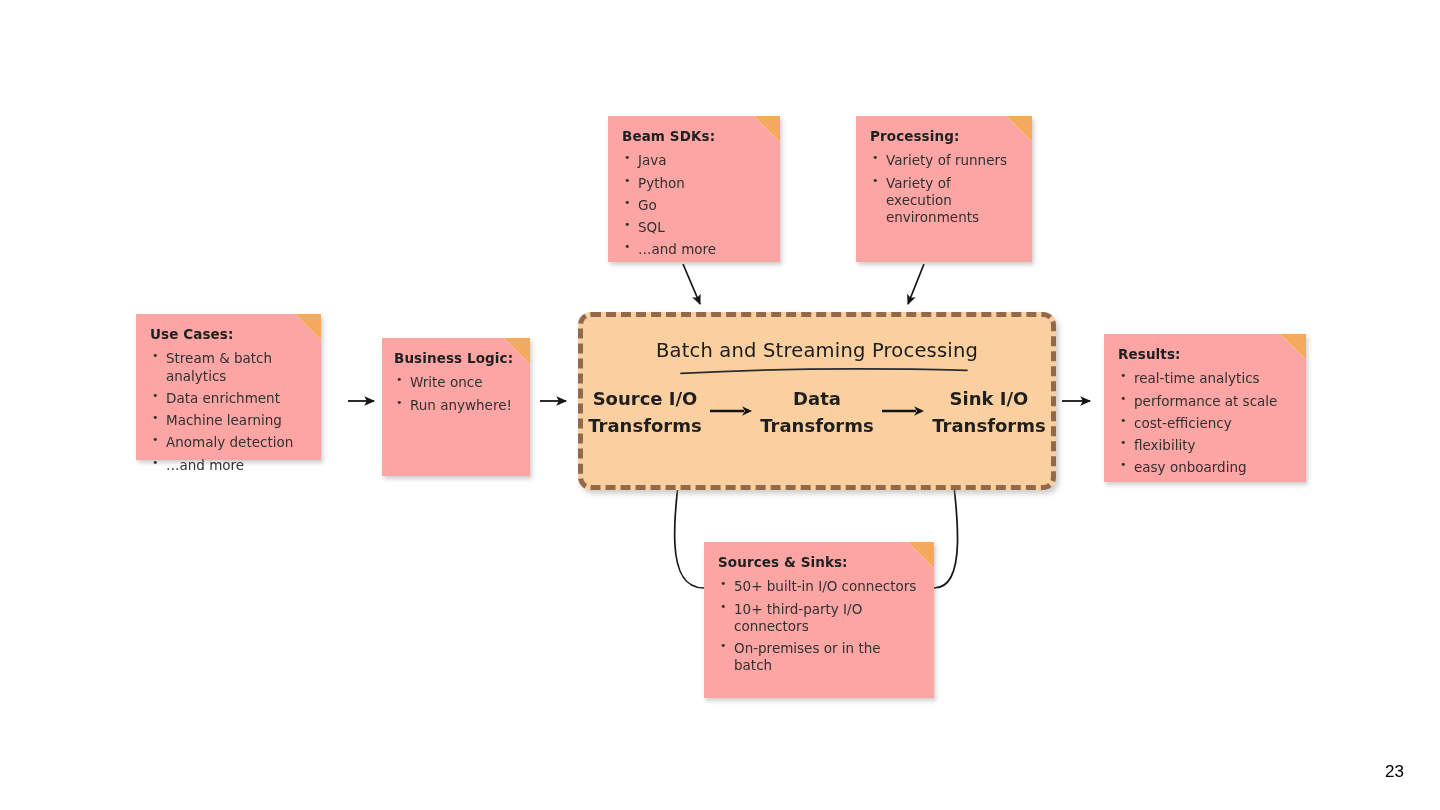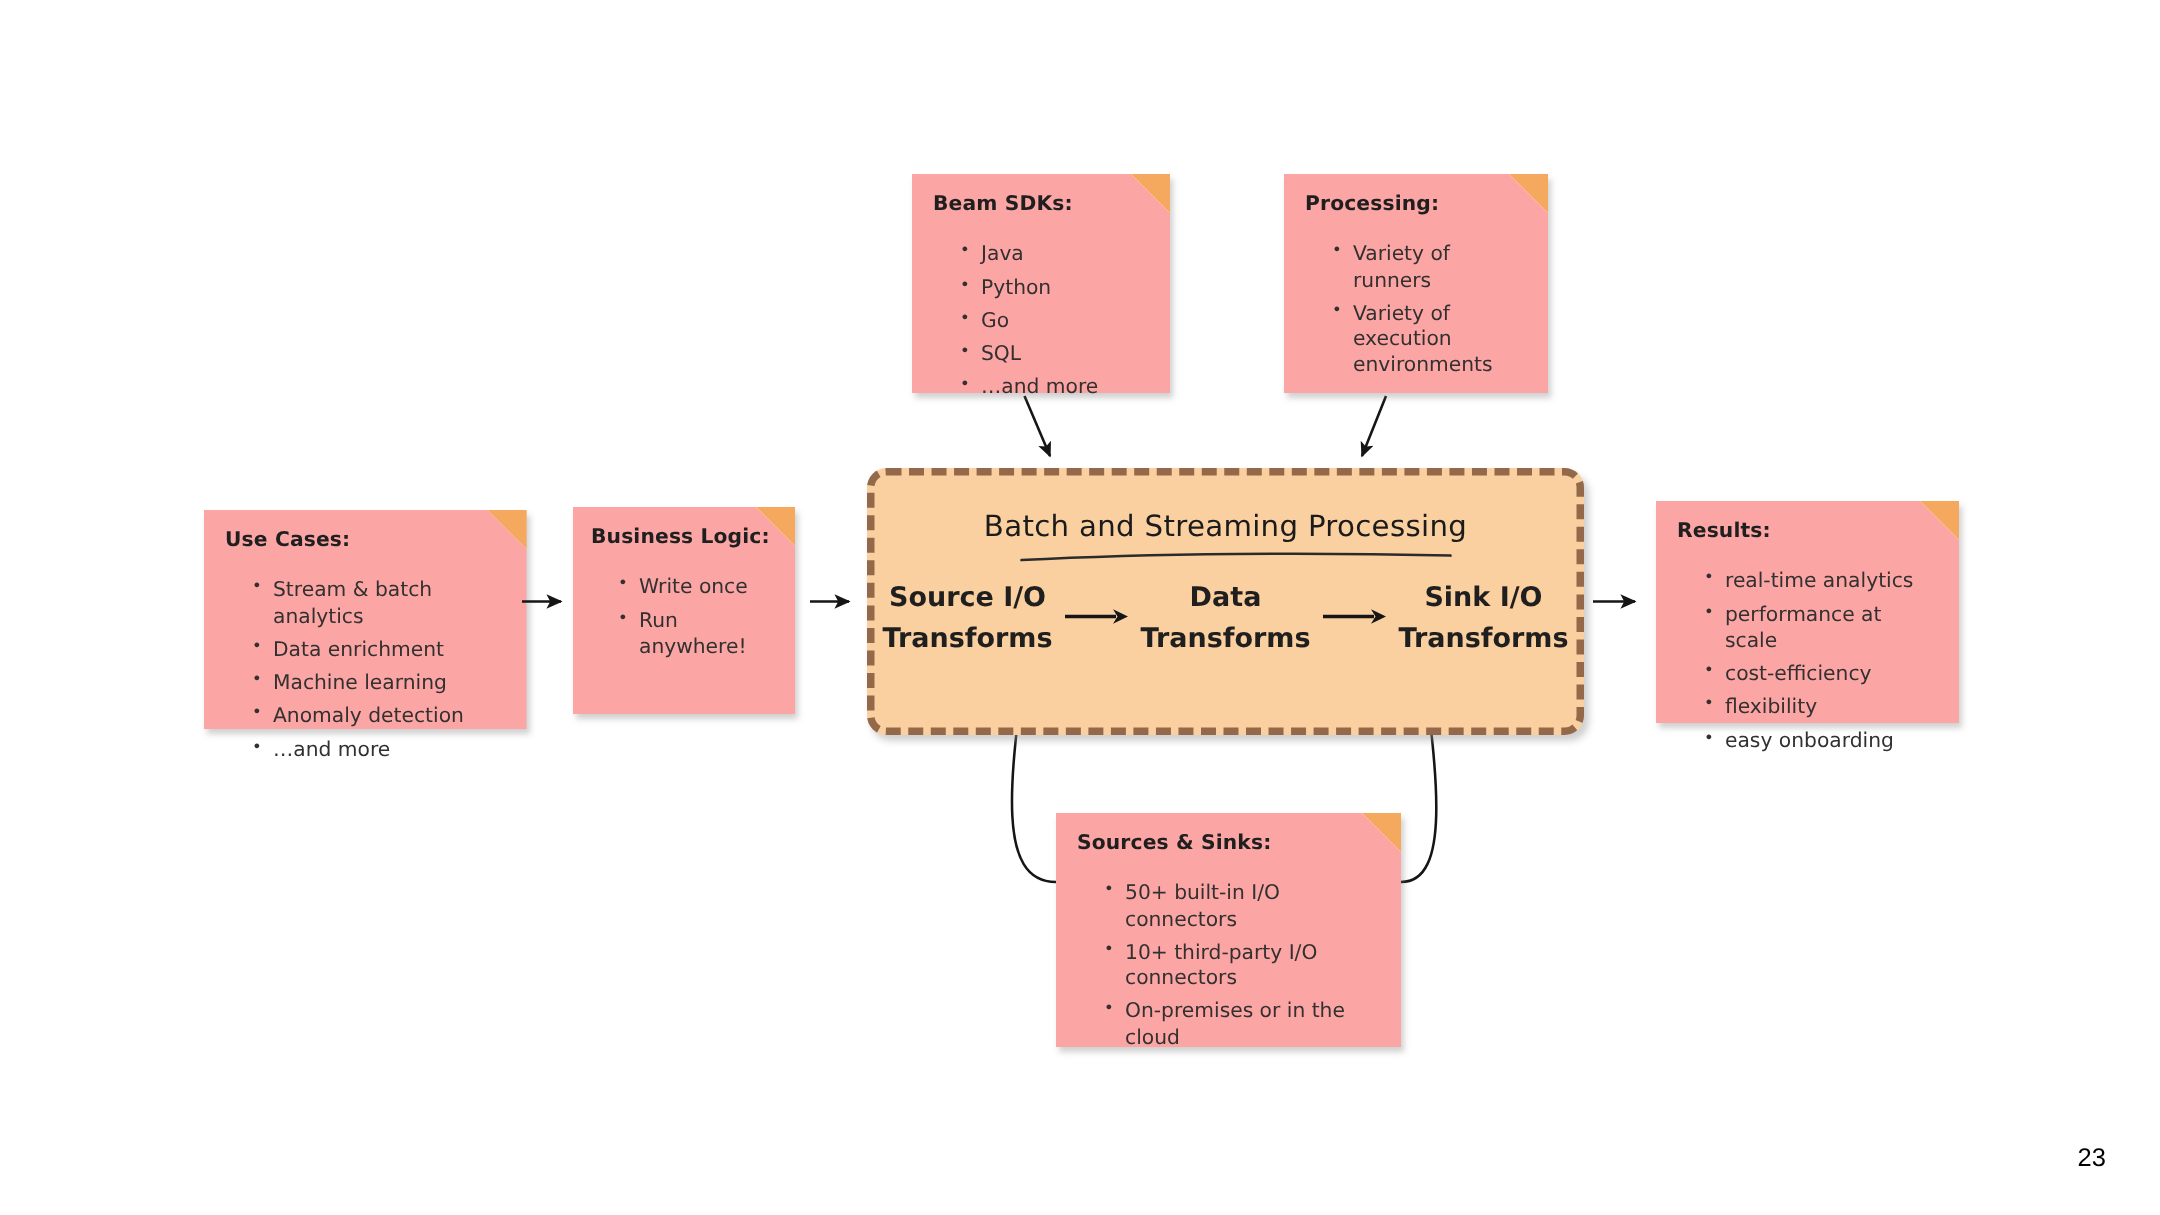--- a/index.html
+++ b/index.html
@@ -51,42 +51,42 @@
     clip-path: polygon(0 0, 100% 0, 100% 100%);
   }
   .sticky-title {
     font-weight: bold;
     font-size: 13.5px;
     color: #1f1f1f;
     margin: 0 0 7px 0;
     letter-spacing: .1px;
   }
   .sticky ul {
-    margin: 16px;
+    margin: 0;
     padding: 0;
     list-style: none;
   }
   .sticky li {
     position: relative;
     padding-left: 16px;
     font-size: 13.5px;
     color: #333030;
     margin-bottom: 5px;
   }
   .sticky li::before {
     content: "\2022";
     position: absolute;
     left: 2px;
     top: -1px;
     font-size: 11px;
     color: #333030;
   }
 
   
-  #note-usecases      { left:136px; top:340px; width:215px; height:146px; }
+  #note-usecases      { left:136px; top:314px; width:185px; height:146px; }
   #note-business      { left:382px; top:338px; width:148px; height:138px;padding-left:12px; }
   #note-beamsdks      { left:608px; top:116px; width:172px; height:146px; }
   #note-abstraction   { left:856px; top:116px; width:176px; height:146px; }
   #note-results       { left:1104px; top:334px; width:202px; height:148px; }
   #note-sourcessinks  { left:704px; top:542px; width:230px; height:156px; }
 
   
   #central-box {
     position: absolute;
     left: 578px;
@@ -311,19 +311,19 @@
     </ul>
   </div>
 
   <div class="sticky" id="note-sourcessinks">
     <div class="fold-shadow"></div>
     <div class="fold"></div>
     <div class="sticky-title">Sources &amp; Sinks:</div>
     <ul>
       <li>50+ built-in I/O connectors</li>
       <li>10+ third-party I/O connectors</li>
-      <li>On-premises or in the cloud</li>
+      <li>On-premises or in the batch</li>
     </ul>
   </div>
 
   <div id="page-number">23</div>
 
 </div>
 
 </body></html>

